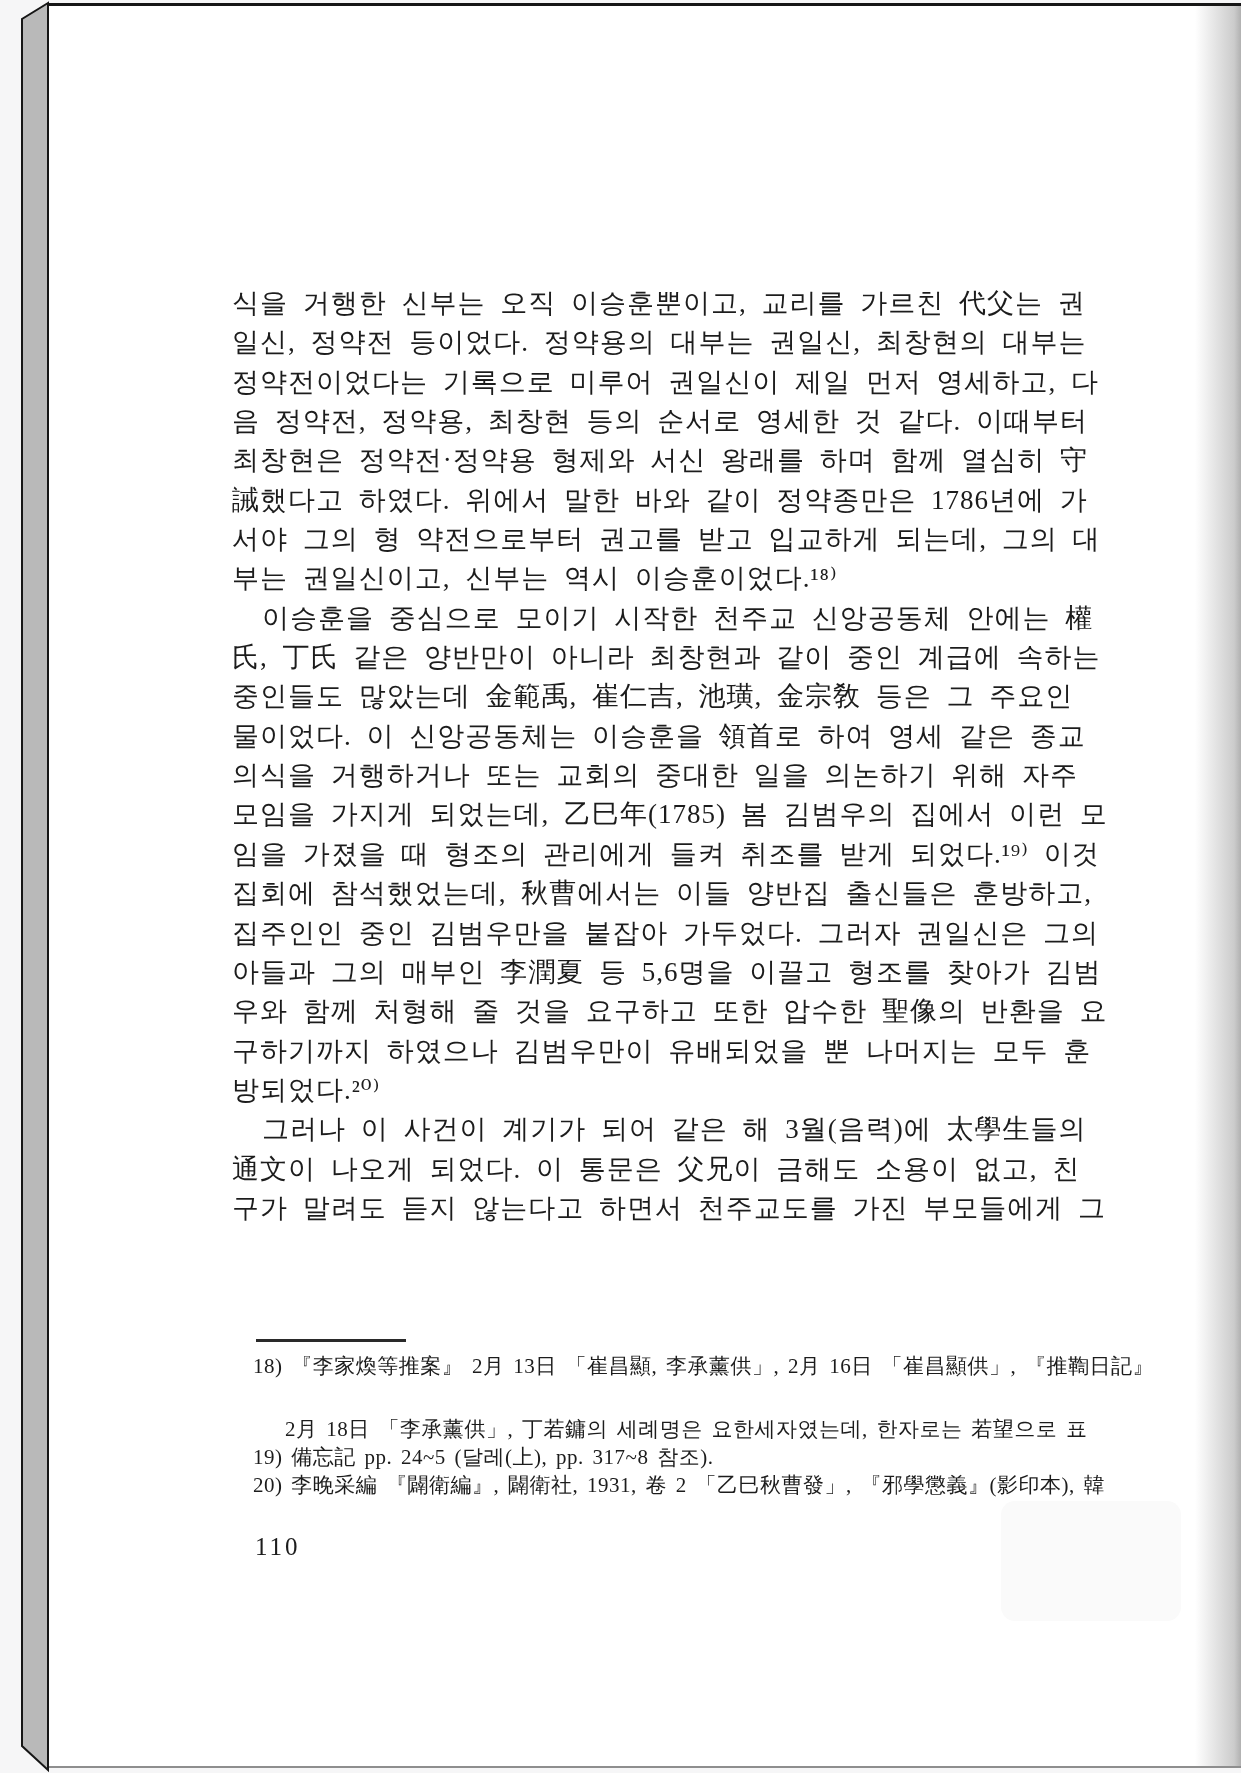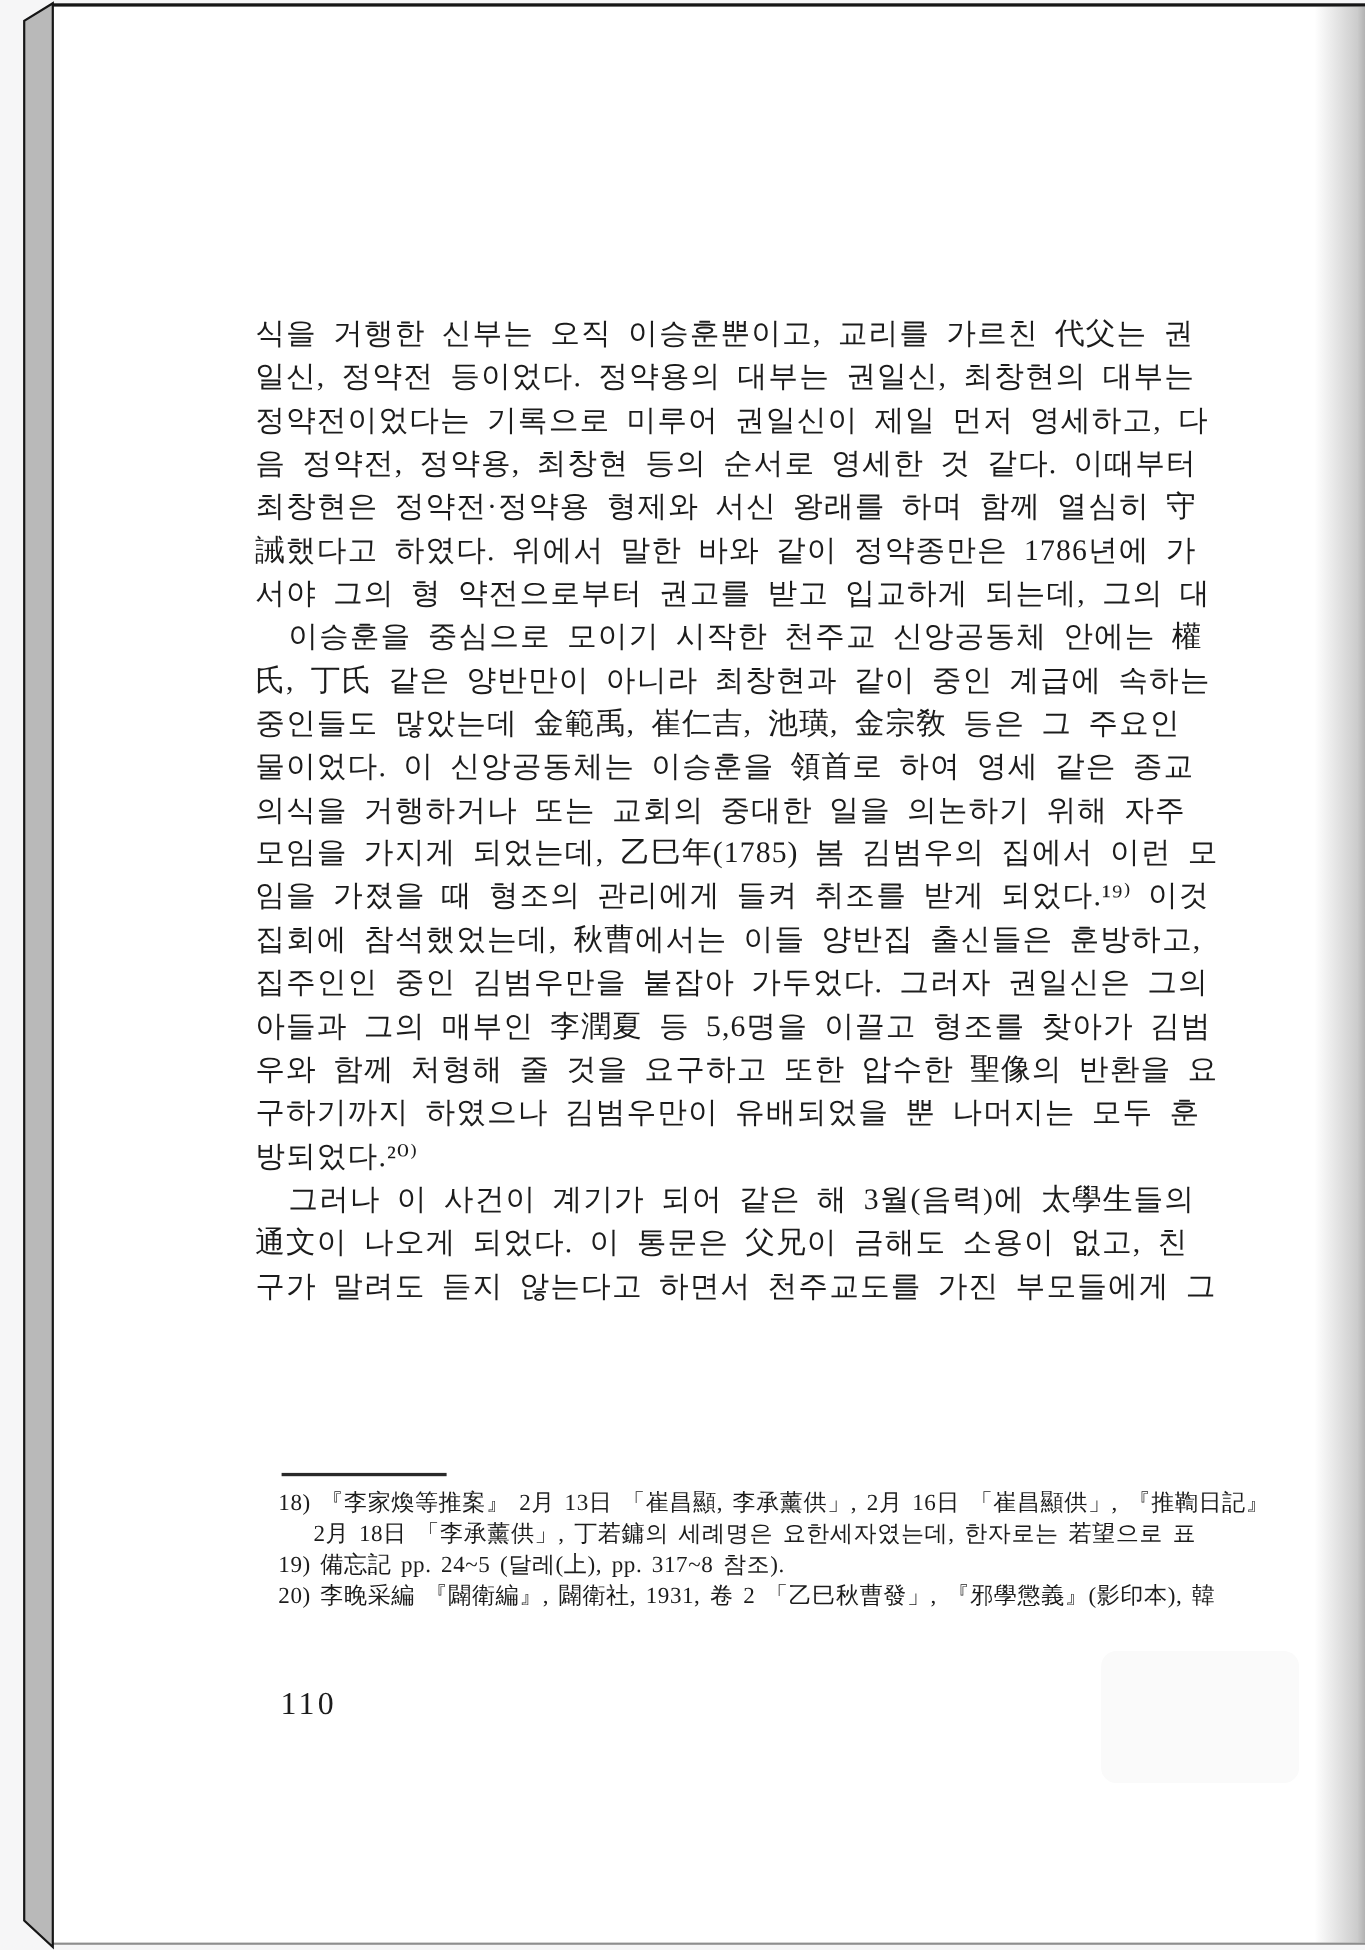--- a/index.html
+++ b/index.html
@@ -47,24 +47,24 @@
     position:absolute;left:208px;top:1333px;width:150px;height:3px;
     background:#2a2a2a;
   }
   .footnotes{
     position:absolute;left:205px;top:1346px;width:800px;
     font-size:21px;line-height:28px;
     letter-spacing:0.5px;word-spacing:3px;
     white-space:nowrap;
   }
   .fline{height:28px;}
-  .fline.cont{padding-left:32px;}
+  .fline.cont{padding-left:32px;margin-top:35px;}
   .page-number{
     position:absolute;left:207px;top:1527px;
-    font-size:29px;letter-spacing:3px;
+    font-size:25px;letter-spacing:3px;
   }
 </style>
 </head>
 <body>
 
 <div class="stage">
 
   <svg class="spine-svg" width="1241" height="1773" viewBox="0 0 1241 1773">
     <polygon points="48,3 22,19 22,1746 48,1770" fill="#b9b9b9" stroke="#161616" stroke-width="2"></polygon>
   </svg>
@@ -72,20 +72,21 @@
   <div class="page">
     <div class="scan-blotch"></div>
     <div class="body-text">
         <div class="bline">식을 거행한 신부는 오직 이승훈뿐이고, 교리를 가르친 代父는 권</div>
         <div class="bline">일신, 정약전 등이었다. 정약용의 대부는 권일신, 최창현의 대부는</div>
         <div class="bline">정약전이었다는 기록으로 미루어 권일신이 제일 먼저 영세하고, 다</div>
         <div class="bline">음 정약전, 정약용, 최창현 등의 순서로 영세한 것 같다. 이때부터</div>
         <div class="bline">최창현은 정약전·정약용 형제와 서신 왕래를 하며 함께 열심히 守</div>
         <div class="bline">誡했다고 하였다. 위에서 말한 바와 같이 정약종만은 1786년에 가</div>
         <div class="bline">서야 그의 형 약전으로부터 권고를 받고 입교하게 되는데, 그의 대</div>
+        <div class="bline end">부는 권일신이고, 신부는 역시 이승훈이었다.¹⁸⁾</div>
         <div class="bline indent">이승훈을 중심으로 모이기 시작한  천주교 신앙공동체 안에는 權</div>
         <div class="bline">氏, 丁氏 같은 양반만이 아니라 최창현과 같이 중인 계급에 속하는</div>
         <div class="bline">중인들도 많았는데 金範禹, 崔仁吉, 池璜, 金宗敎 등은 그 주요인</div>
         <div class="bline">물이었다. 이 신앙공동체는 이승훈을 領首로 하여 영세 같은  종교</div>
         <div class="bline">의식을 거행하거나 또는 교회의 중대한 일을  의논하기 위해 자주</div>
         <div class="bline">모임을 가지게 되었는데, 乙巳年(1785) 봄 김범우의 집에서 이런 모</div>
         <div class="bline">임을 가졌을 때 형조의 관리에게 들켜 취조를 받게 되었다.¹⁹⁾ 이것</div>
         <div class="bline">집회에 참석했었는데, 秋曹에서는 이들 양반집 출신들은 훈방하고,</div>
         <div class="bline">집주인인 중인 김범우만을 붙잡아 가두었다. 그러자 권일신은 그의</div>
         <div class="bline">아들과 그의 매부인 李潤夏 등 5,6명을 이끌고 형조를 찾아가 김범</div>

